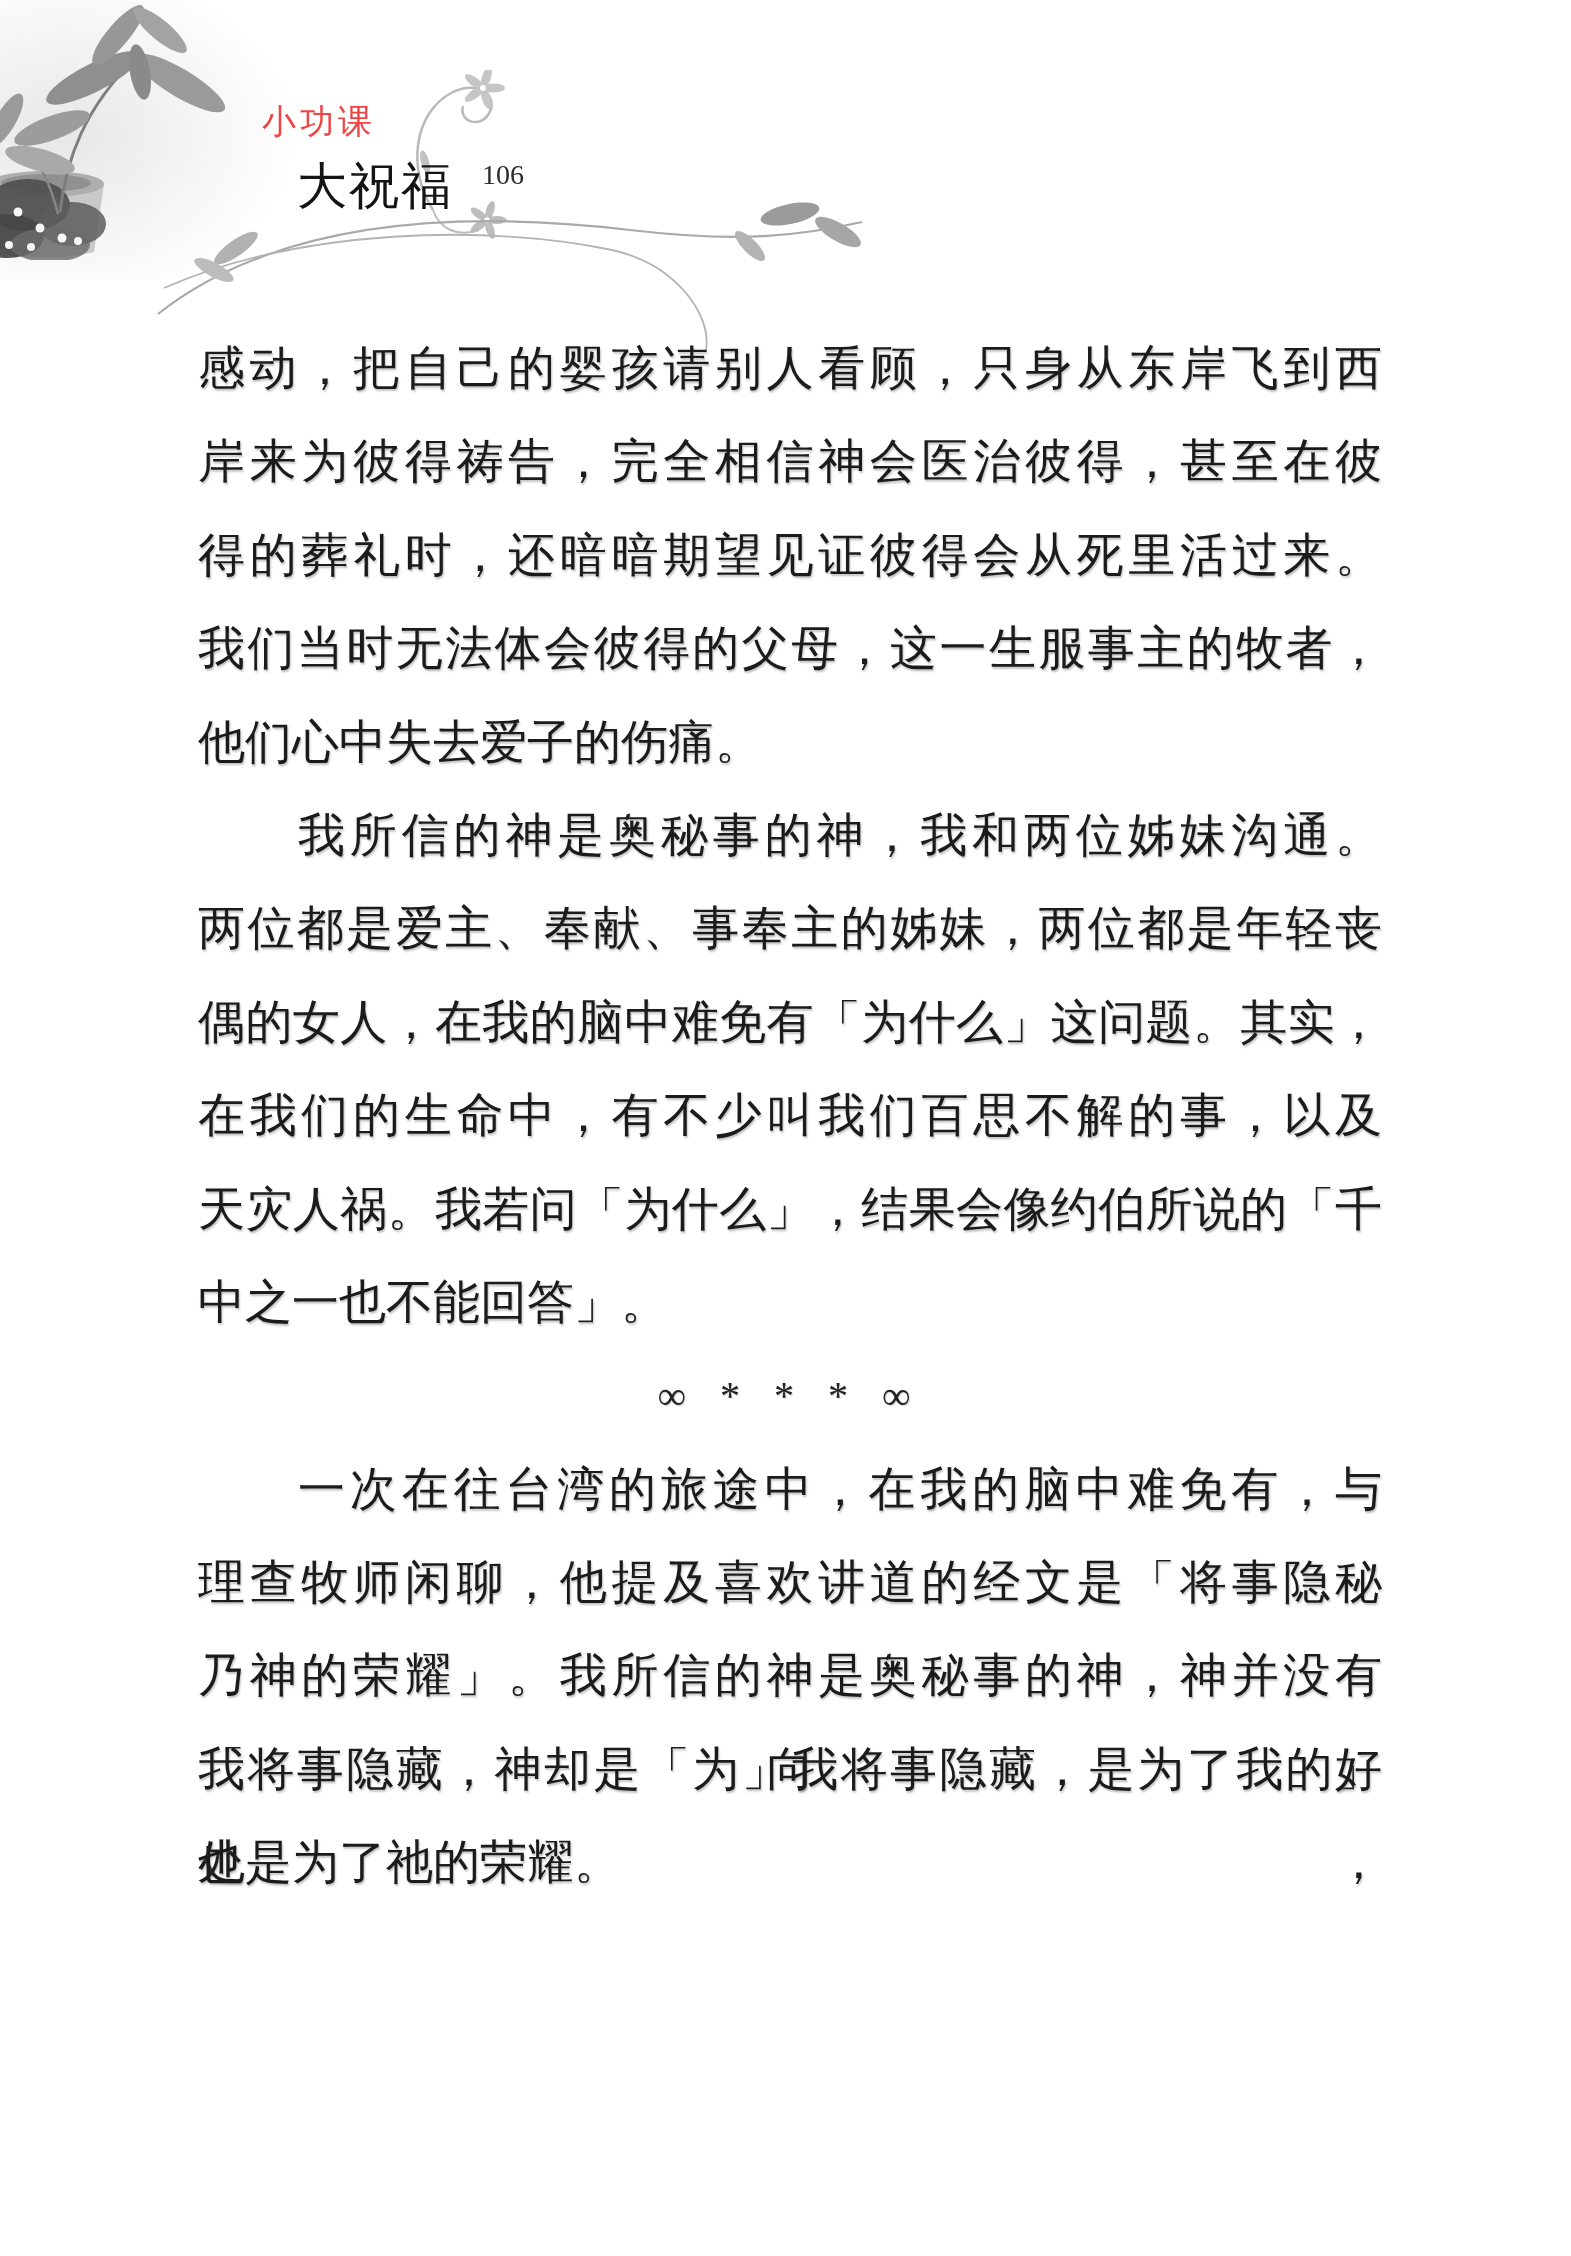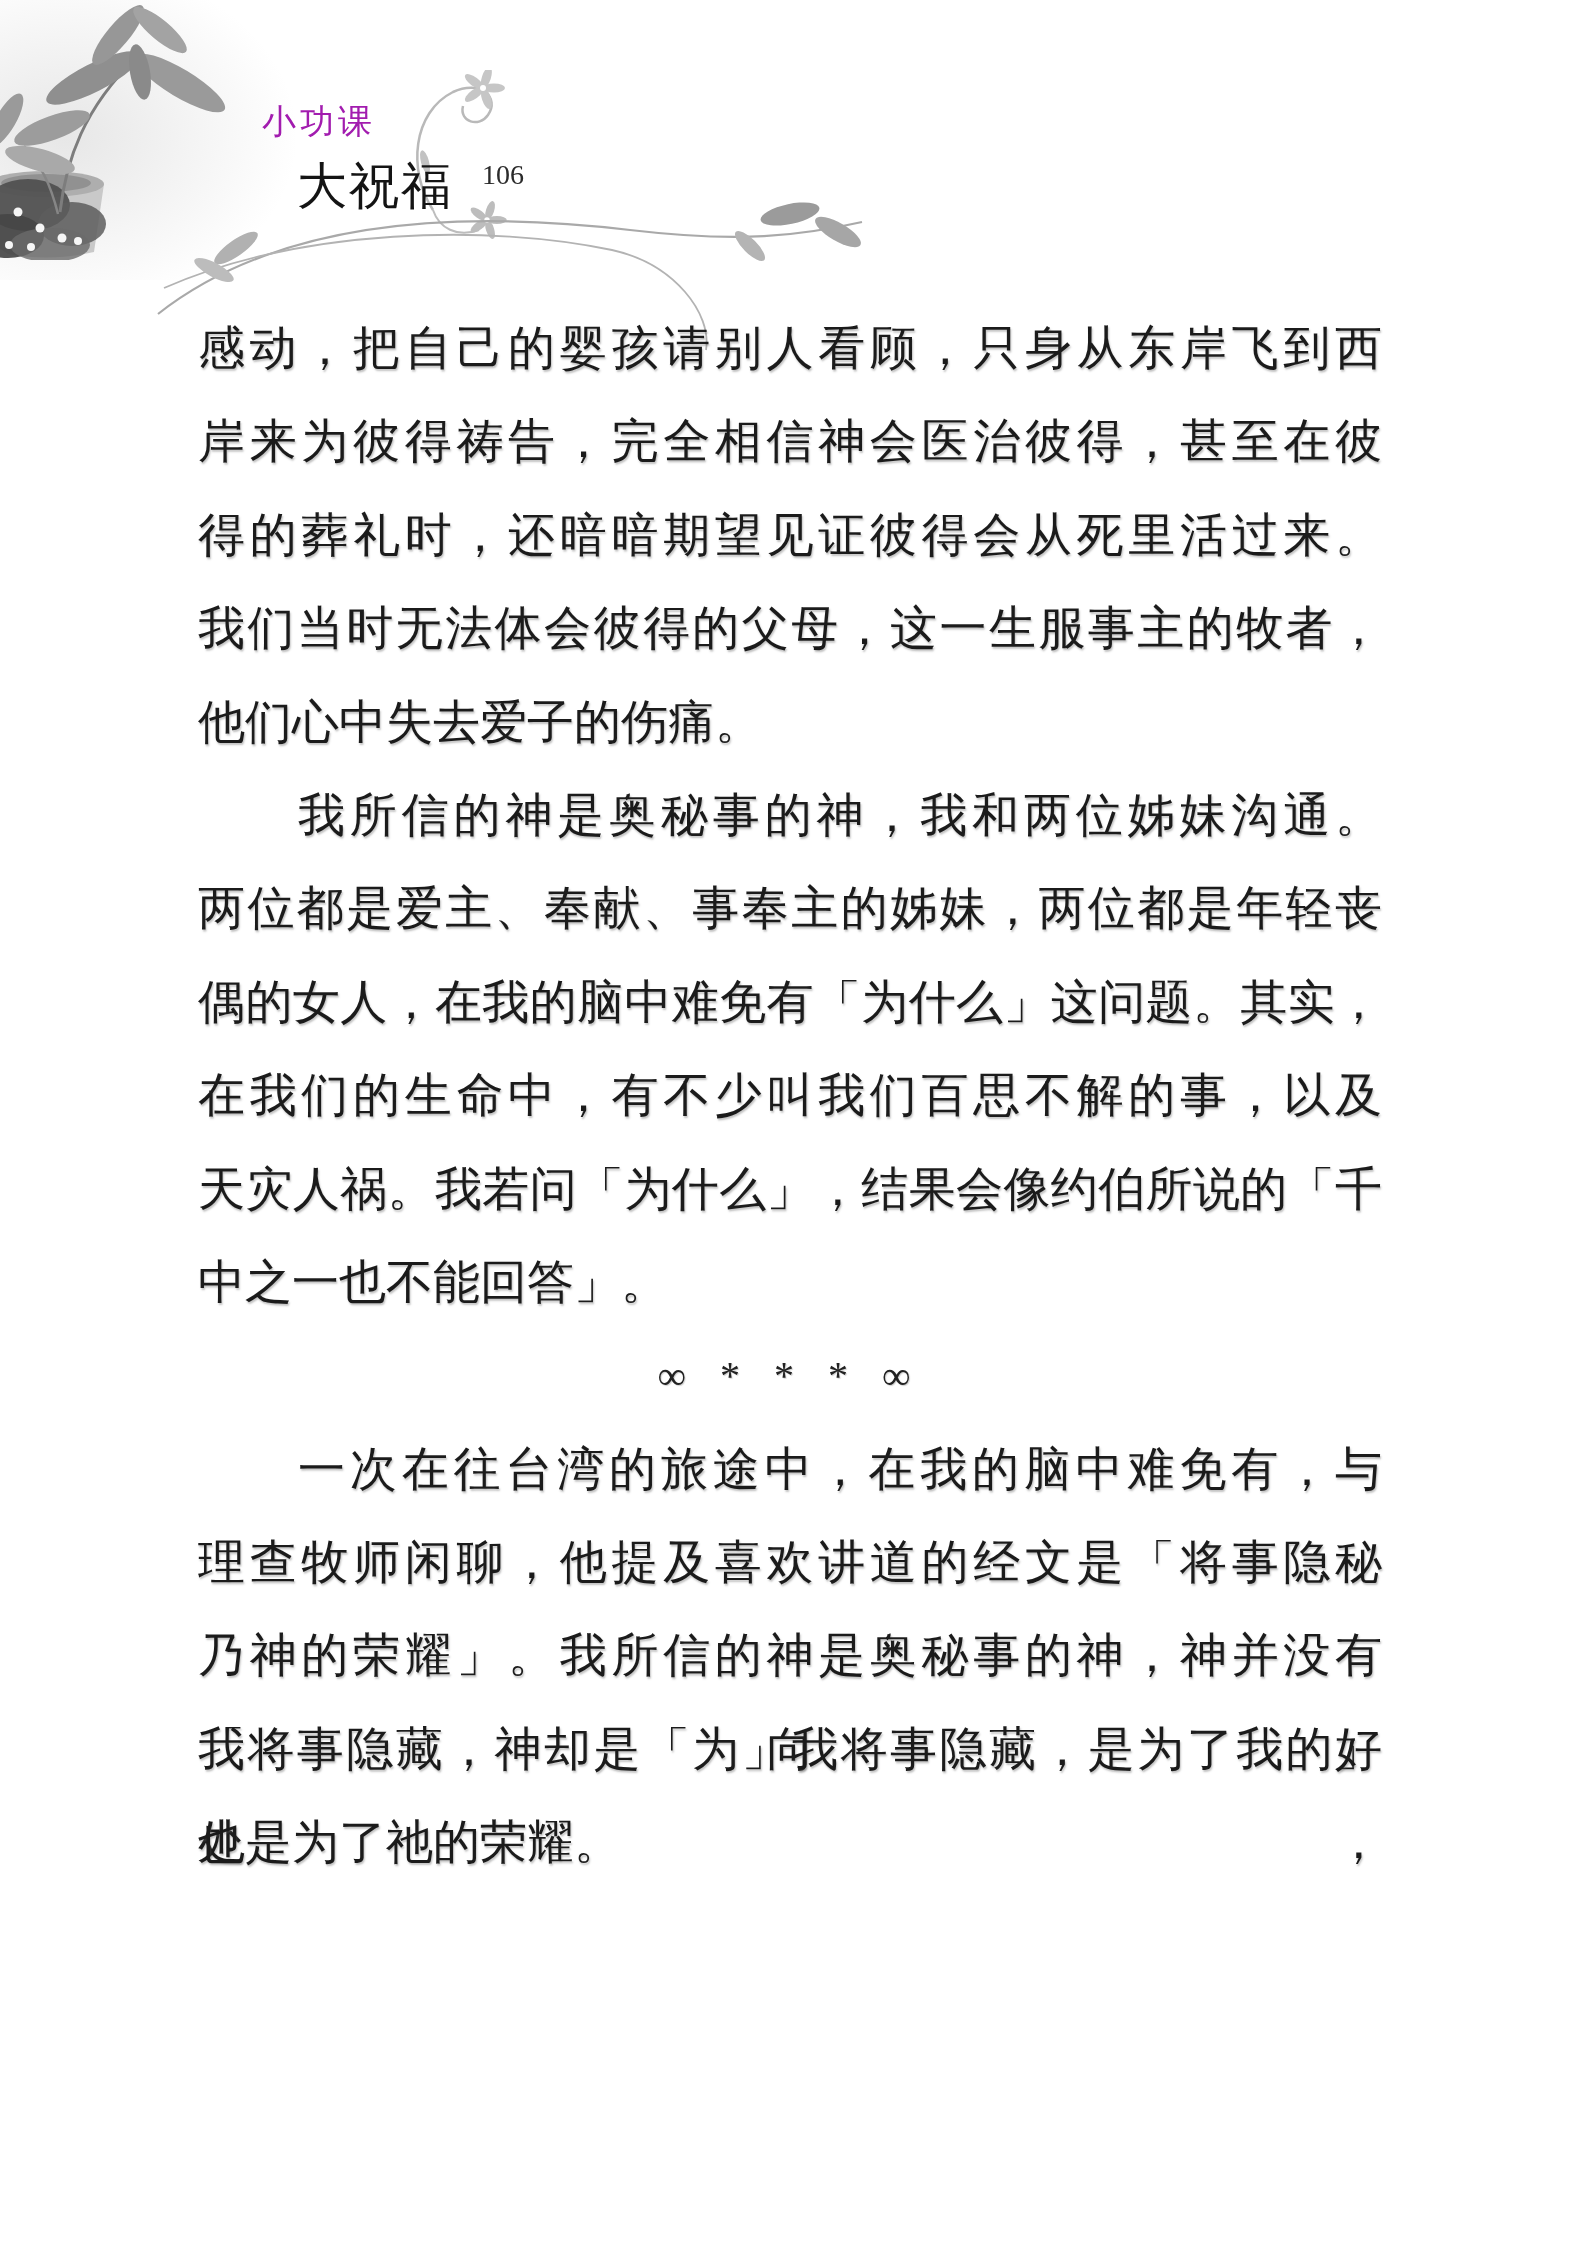--- a/index.html
+++ b/index.html
@@ -12,34 +12,34 @@
   .photo-wash {
     position:absolute; left:-60px; top:-40px; width:360px; height:320px;
     background:radial-gradient(ellipse at 35% 55%, rgba(175,175,175,0.30), rgba(255,255,255,0) 70%);
   }
   .plant-svg   { position:absolute; left:0;   top:0;   }
   .swirl-svg   { position:absolute; left:405px; top:70px; }
   .vine-svg    { position:absolute; left:150px; top:196px; }
   .title-small {
     position:absolute; left:262px; top:99px;
     font-family:"Liberation Sans","DejaVu Sans",sans-serif;
-    font-size:34px; letter-spacing:4px; color:#a21caf; font-weight:500;
+    font-size:34px; letter-spacing:4px; color:#ef4444; font-weight:500;
   }
   .title-large {
     position:absolute; left:297px; top:153px;
     font-family:"Liberation Sans","DejaVu Sans",sans-serif;
     font-size:50px; letter-spacing:2px; color:#141414; font-weight:500;
   }
   .page-number {
     position:absolute; left:482px; top:159px;
     font-size:28px; color:#2b2b2b;
   }
   
   .body-text {
-    position:absolute; left:198px; top:302px; width:1184px;
+    position:absolute; left:198px; top:322px; width:1184px;
     font-size:47px; line-height:93.4px; color:#1b1b1b;
     text-shadow:1px 2px 2px rgba(95,95,95,0.38);
   }
   .line { margin:0; height:93.4px; white-space:nowrap; }
   .line.justify { white-space:normal; text-align:justify; text-align-last:justify; text-justify:inter-character; }
   .line.indent  { text-indent:100px; }
   .line.divider {
     text-align:center; text-align-last:center;
     font-size:40px; letter-spacing:12px; color:#222;
     text-shadow:1px 1px 1px rgba(95,95,95,0.3);

